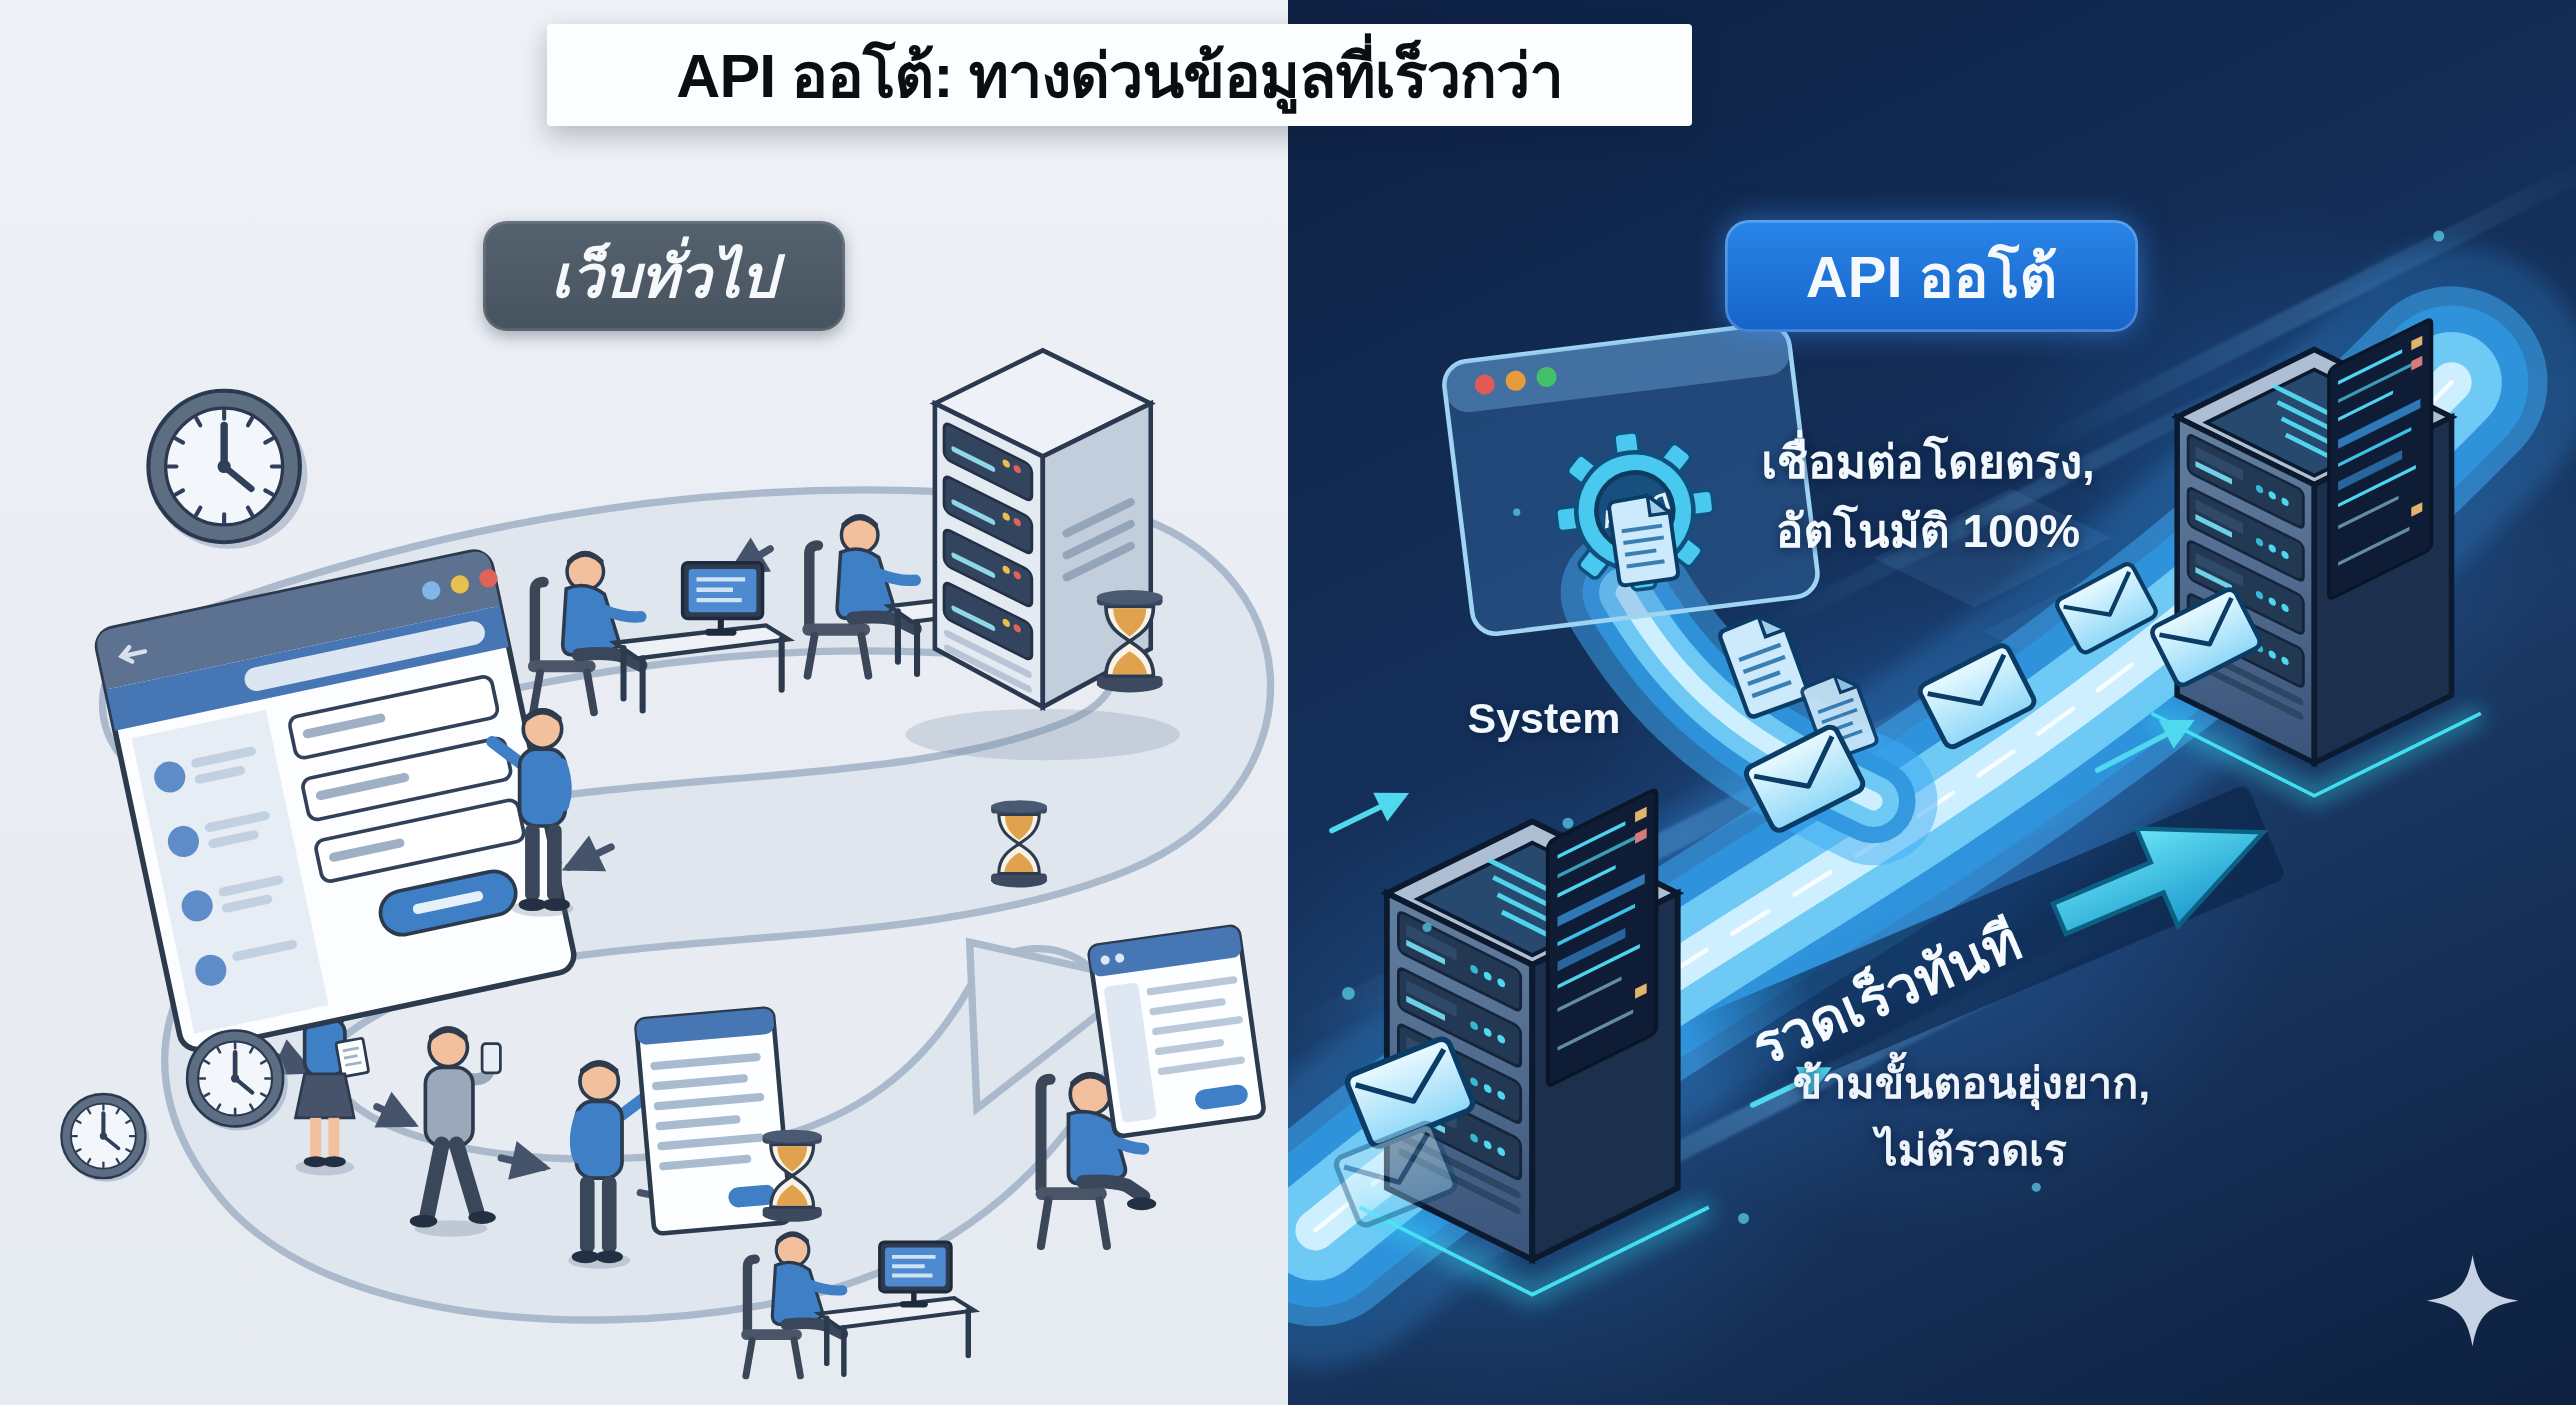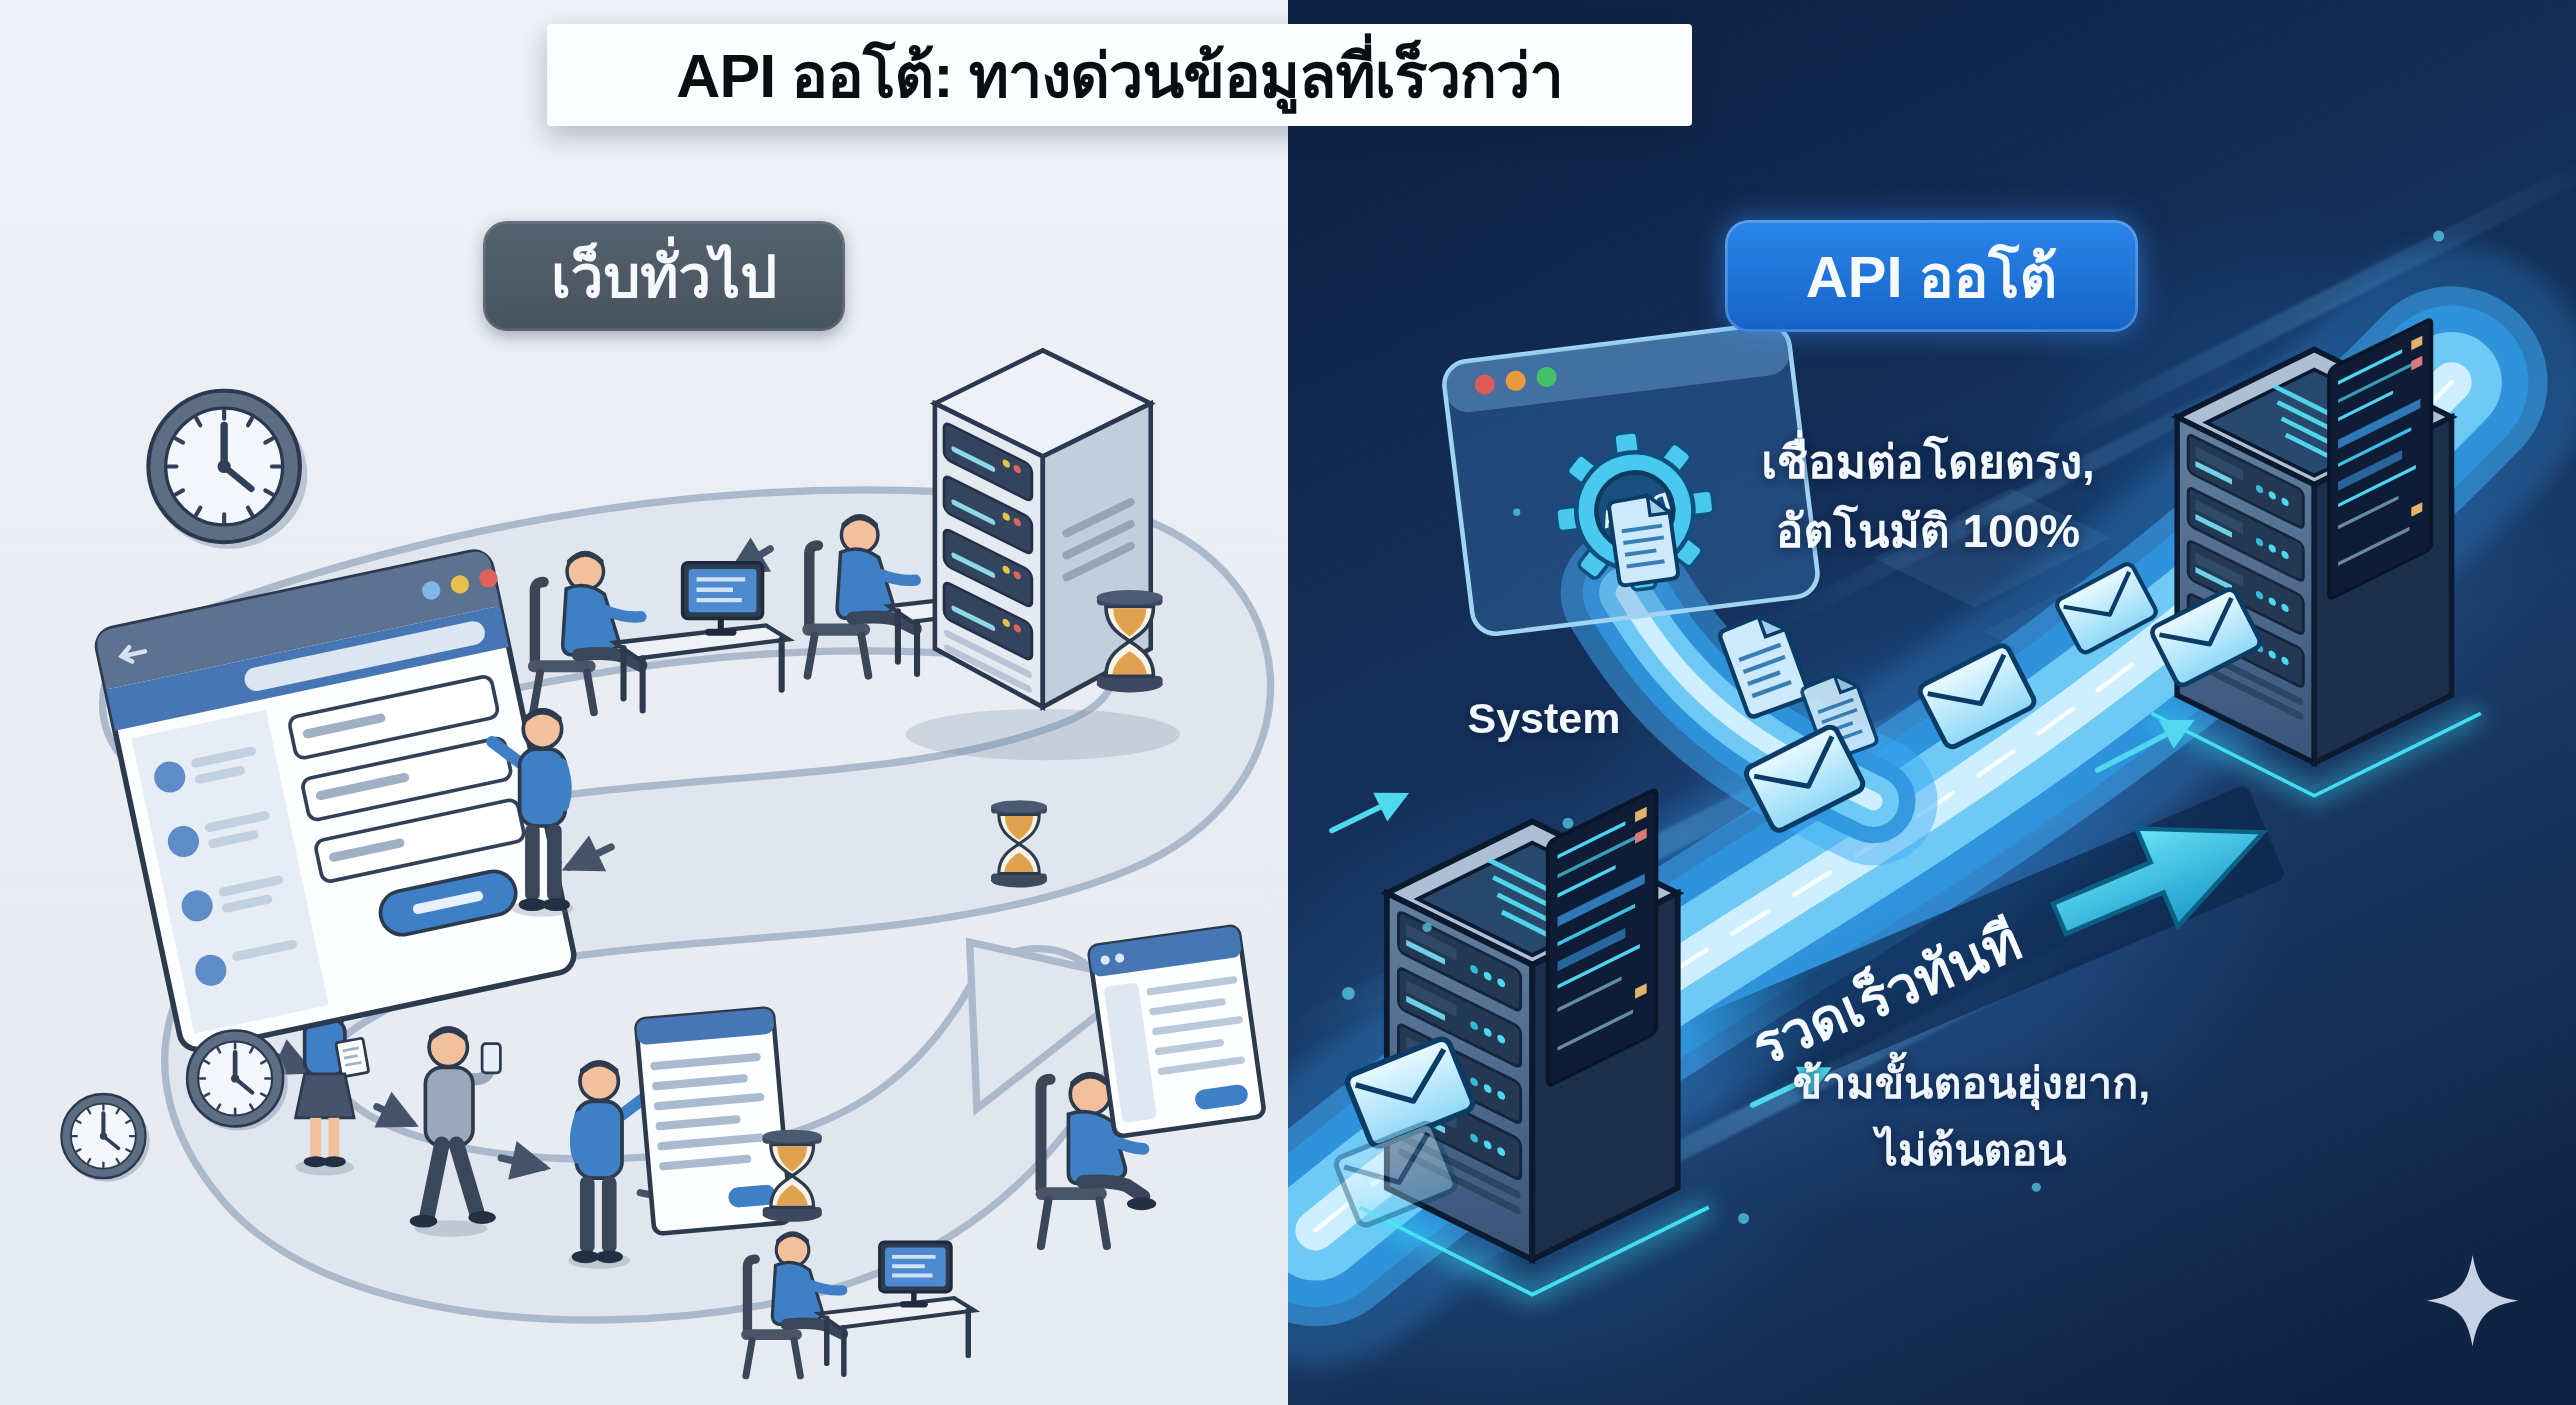--- a/index.html
+++ b/index.html
@@ -1,20 +1,20 @@
 <!DOCTYPE html>
 <html style="font-size:14.6px"><head>
 <meta charset="utf-8">
 <style>
   html,body{margin:0;padding:0;background:#ffffff;}
   #canvas{position:relative;width:2576px;height:1405px;overflow:hidden;
           font-family:"Liberation Sans","DejaVu Sans",sans-serif;}
   
   .panel{position:absolute;top:0;height:1405px;width:1288px;overflow:hidden;}
-  #panel-left{left:0;background:linear-gradient(180deg,#eef1f6 0%,#e9edf3 55%,#e6ebf1 100%);}
+  #panel-left{left:0;background:linear-gradient(180deg,#eef1f6 0%,#e9edf3 55%,#e6ebf1 100%);font-style:italic;}
   #panel-right{left:1288px;background:linear-gradient(155deg,#0e2144 0%,#14305a 42%,#1b3a66 58%,#0d203f 100%);}
   .glowspot{position:absolute;border-radius:50%;pointer-events:none;}
   .streak{position:absolute;border-radius:914px;transform:rotate(-27deg);filter:blur(1.8px);
           background:linear-gradient(90deg,rgba(120,200,255,0),rgba(120,200,255,.30),rgba(120,200,255,0));}
   
   #title-banner{position:absolute;left:547px;top:24px;width:1145px;height:102px;z-index:10;
     background:#fcfdfe;border-radius:4px;box-shadow:0 9.1px 25.6px rgba(10,25,50,.25);
     display:flex;align-items:center;justify-content:center;}
   #title-banner span{font-size:61px;font-weight:bold;color:#0b0d10;letter-spacing:-0.9px;white-space:nowrap;}
   
@@ -489,21 +489,21 @@
     <div id="right-badge" class="badge">
       <span>API ออโต้</span>
     </div>
     <div id="cap-right-top" class="cap">
       <div>เชื่อมต่อโดยตรง,</div>
       <div>อัตโนมัติ 100%</div>
     </div>
     <div id="system-label" class="cap">System</div>
     <div id="cap-right-bottom" class="cap">
       <div>ข้ามขั้นตอนยุ่งยาก,</div>
-      <div>ไม่ต้นตอน</div>
+      <div>ไม่ต้รวดเร</div>
     </div>
   </div>
 
   <div id="title-banner">
     <span>API ออโต้: ทางด่วนข้อมูลที่เร็วกว่า</span>
   </div>
 
 </div>
 
 

